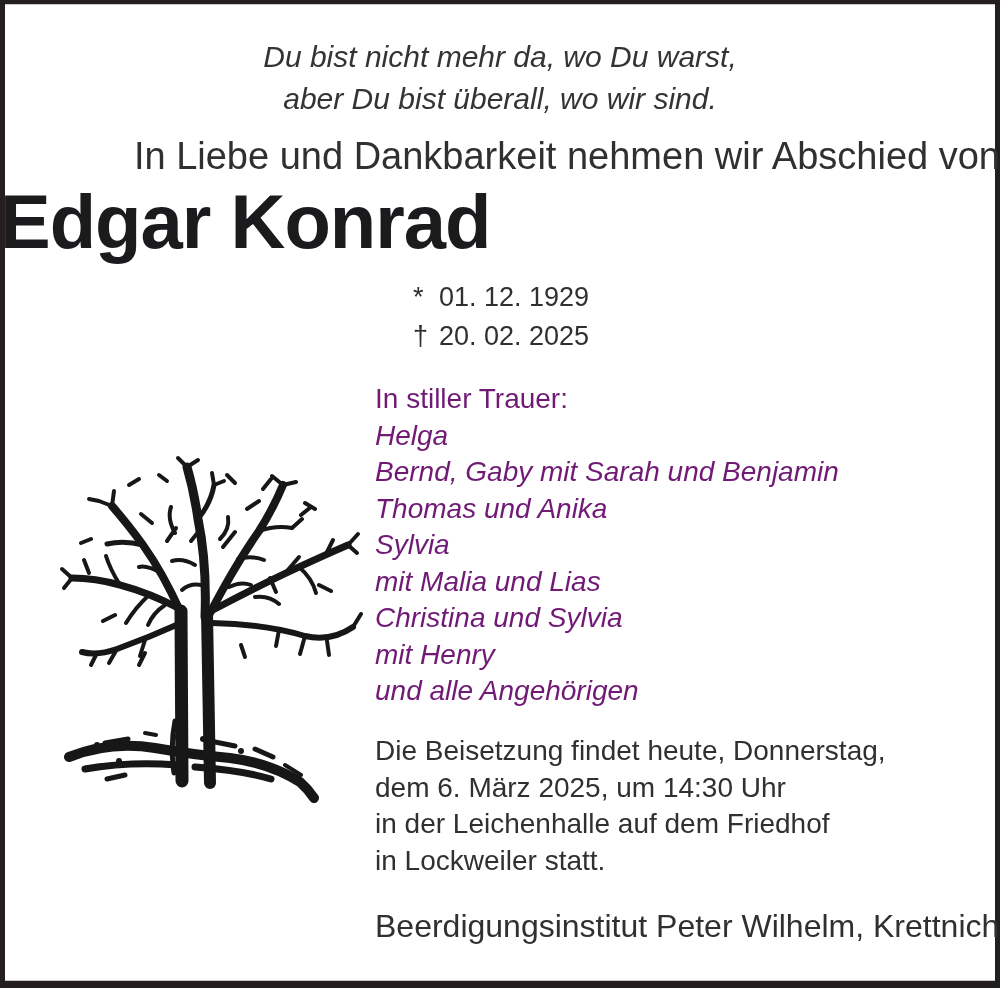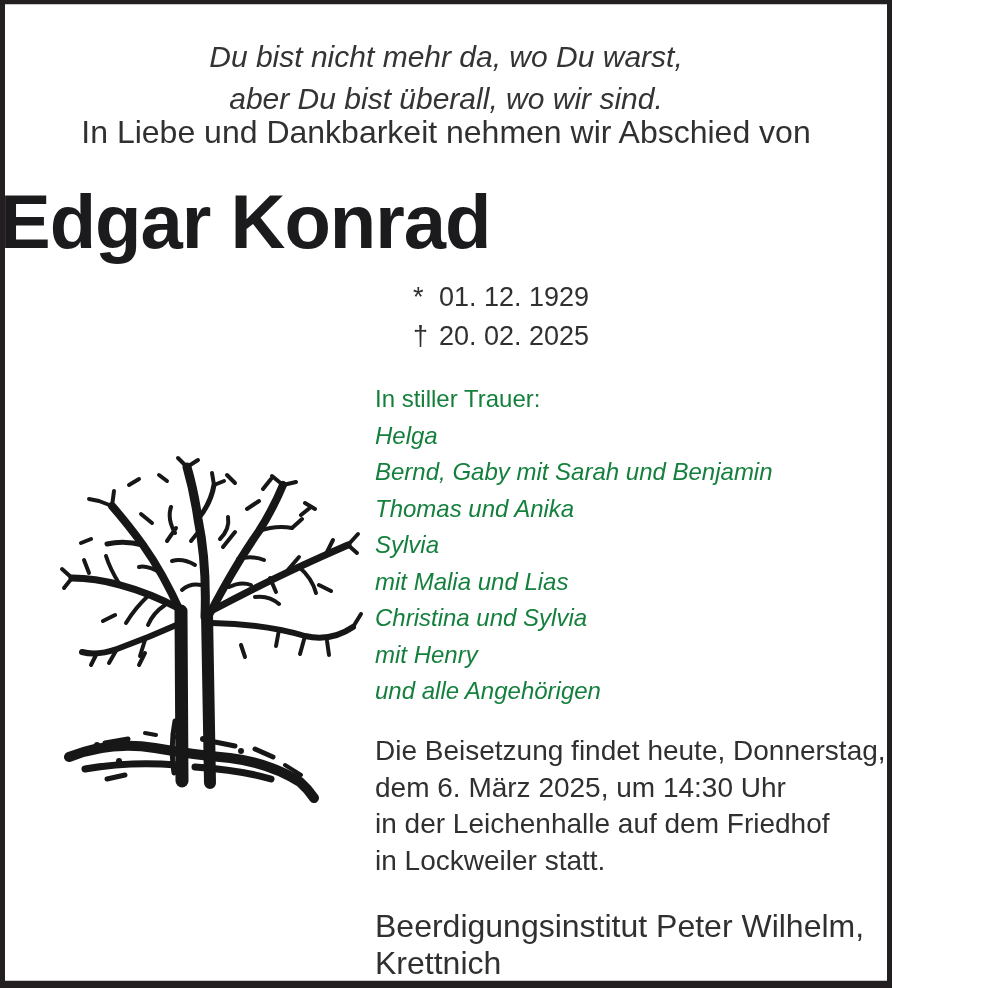--- a/index.html
+++ b/index.html
@@ -1,21 +1,21 @@
 <!DOCTYPE html>
 <html><head>
 <meta charset="utf-8">
 <style>
   * { margin: 0; padding: 0; box-sizing: border-box; }
   html, body { width: 1000px; height: 988px; background: #ffffff; overflow: hidden; }
   body { font-family: "Liberation Sans", "DejaVu Sans", sans-serif; color: #2f2f2f; }
 
   .page {
     position: relative;
-    width: 892px;
+    width: 1000px;
     height: 988px;
     background: #ffffff;
   }
 
   .frame {
     position: absolute;
     inset: 0;
     border-style: solid;
     border-color: #231f20;
     border-width: 4px 5px 7px 5px;
@@ -28,23 +28,23 @@
     top: 36px; left: 0; right: 0;
     text-align: center;
     font-style: italic;
     font-size: 30px;
     line-height: 42px;
     color: #343434;
   }
 
   .intro {
     position: absolute;
-    top: 114px; left: 0; right: 0;
-    text-align: center;
-    font-size: 32px;
+    top: 135px; left: 0; right: 0;
+    text-align: right;
+    font-size: 38px;
     color: #303030;
   }
 
   .deceased-name {
     position: absolute;
     top: 178px; left: 0; right: 0;
     text-align: left;
     font-size: 76px;
     line-height: 88px;
     font-weight: 700;
@@ -58,23 +58,23 @@
     font-size: 27px;
     line-height: 39px;
     color: #303030;
   }
   .date-row { display: flex; }
   .date-symbol { width: 26px; display: inline-block; }
 
   .mourners {
     position: absolute;
     top: 381px; left: 375px;
-    font-size: 24px;
+    font-size: 28px;
     line-height: 36.5px;
-    color: #15803d;
+    color: #701a75;
   }
   .mourners .heading { font-style: normal; }
   .mourners .name-line { font-style: italic; }
 
   .tree {
     position: absolute;
     top: 445px; left: 55px;
     width: 315px; height: 370px;
   }
 

